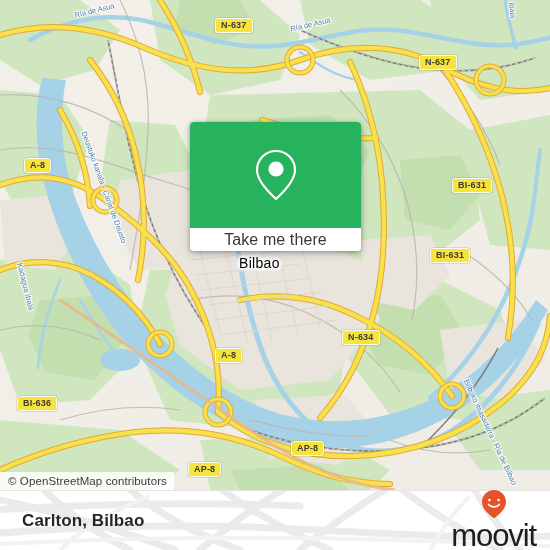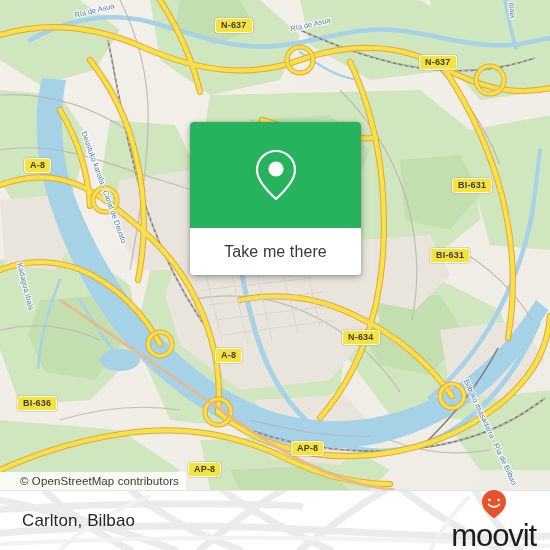--- a/index.html
+++ b/index.html
@@ -41,55 +41,55 @@
     box-shadow:0 0 0 .5px rgba(150,140,60,.45);
     pointer-events:none;
     margin-left:19px;
   }
 
   
   .attribution{
     position:absolute;left:0;bottom:0;
     background:rgba(255,255,255,.82);
     color:#3a3a3a;font-size:11.5px;
-    padding:3px 7px 3px 20px;
+    padding:3px 7px 3px 8px;
     letter-spacing:.1px;
   }
 
   
   .card{
     position:absolute;left:190px;top:122px;width:171px;
     border-radius:4px;overflow:hidden;background:#fff;
     box-shadow:0 1px 4px rgba(0,0,0,.30),0 3px 10px rgba(0,0,0,.16);
   }
   .card-top{
     background:#27b35d;height:106px;
     display:flex;align-items:center;justify-content:center;
   }
   .card-btn{
-    height:47px;background:#fff;
+    height:23px;background:#fff;
     display:flex;align-items:center;justify-content:center;
     color:#383838;font-size:16px;letter-spacing:.1px;
     cursor:pointer;
   }
 
   
   .footer{
     position:absolute;left:0;top:490px;width:550px;height:60px;
     background:#ffffff;overflow:hidden;
   }
   .footer-watermark{position:absolute;inset:0;opacity:1;}
   .footer-inner{
     position:relative;height:100%;
     display:flex;align-items:center;justify-content:space-between;
     padding:0 14px 0 22px;box-sizing:border-box;
   }
   .place-name{
     color:#262626;font-size:17px;letter-spacing:.1px;
-    position:relative;top:1px;
+    position:relative;top:1px;font-weight:bold;
   }
   .brand{display:flex;align-items:center;gap:2px;flex-direction:column;}
   .brand-mark{width:26px;height:30px;flex:0 0 auto;}
   .brand-word{
     color:#1d1d1b;font-size:31px;letter-spacing:-1.1px;
     line-height:31px;font-weight:normal;position:relative;top:-1px;
   }
 </style>
 </head>
 <body>

